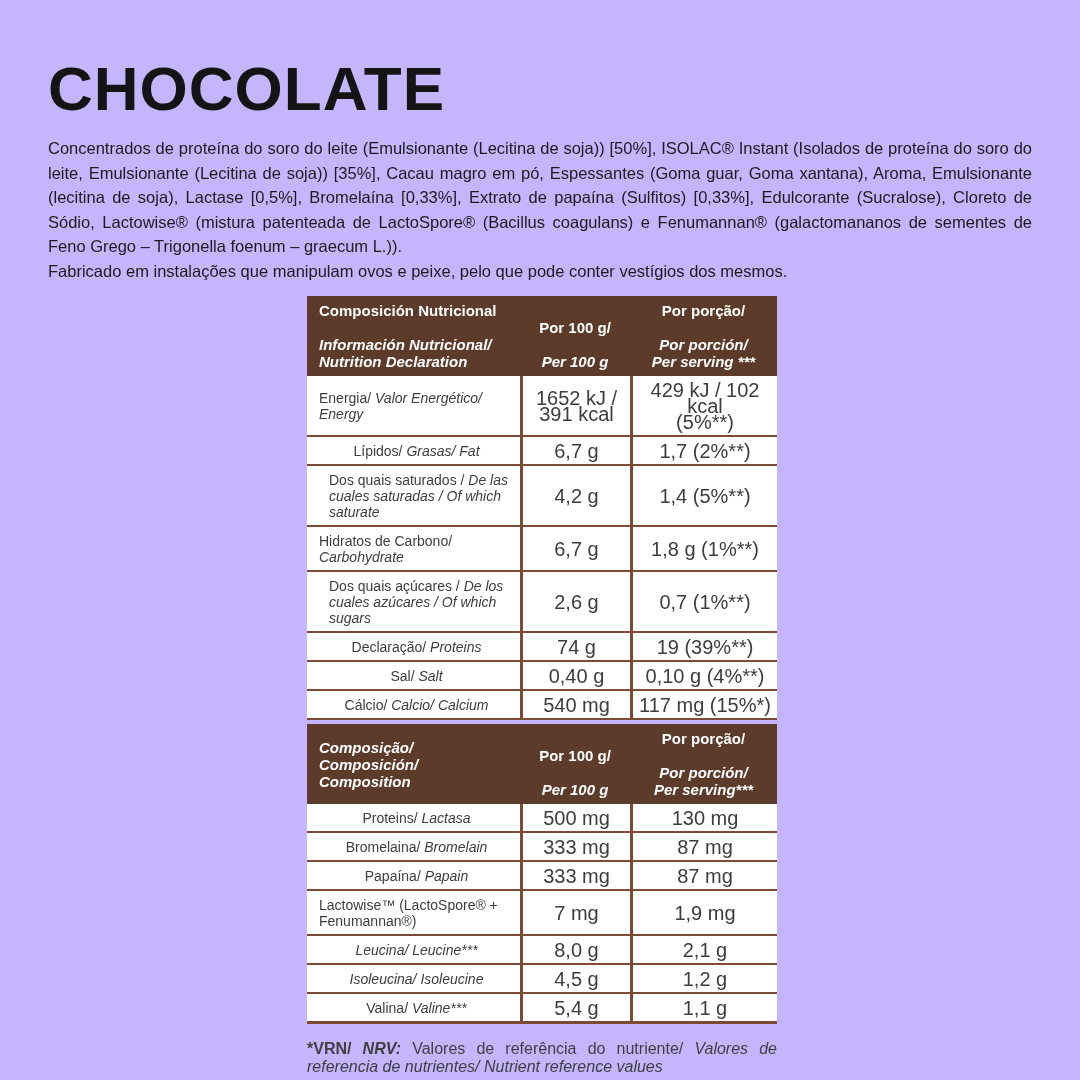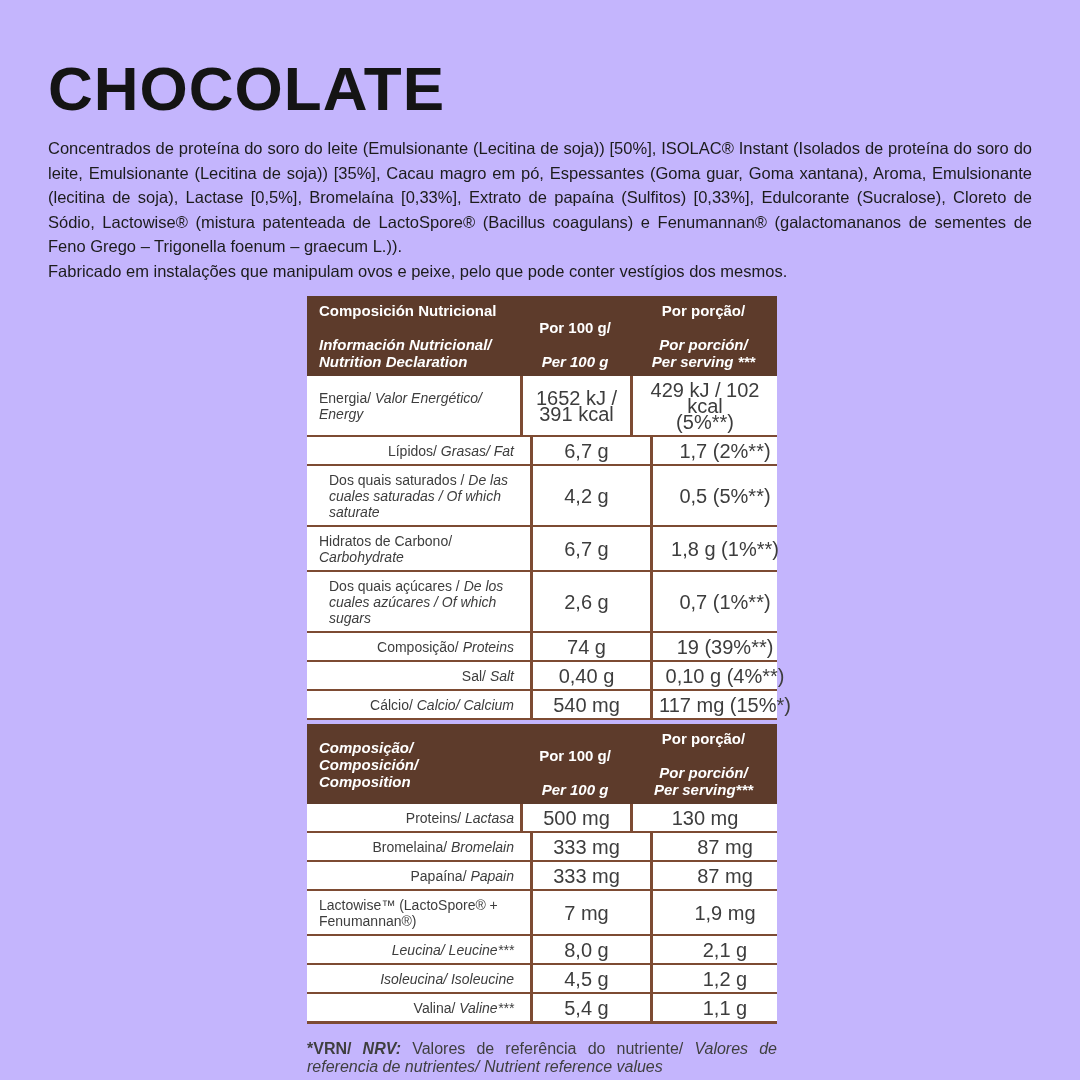--- a/index.html
+++ b/index.html
@@ -25,27 +25,27 @@
   .tsection + .tsection{margin-top:4px;}
   .band{
     display:grid;grid-template-columns:213px 110px 147px;
     background:var(--brown);color:#ffffff;font-weight:700;
     font-size:15px;line-height:17px;
   }
   .band .bc{padding:6px 8px 6px 12px;white-space:pre-line;display:flex;flex-direction:column;justify-content:center;}
   .band .bc2,.band .bc3{text-align:center;padding-left:4px;padding-right:4px;align-items:center;justify-content:flex-end;}
 
   .trow{display:grid;grid-template-columns:213px 110px 147px;background:#fff;}
-  .trow + .trow{border-top:2px solid var(--line);gap:10px;}
+  .trow + .trow{border-top:2px solid var(--line);}
   .tsection .trow:last-child{border-bottom:2px solid var(--line);}
   .tsection:last-child .trow:last-child{border-bottom:3px solid var(--line);}
 
   .lcell{
     padding:5.5px 6px 5.5px 12px;font-size:14px;line-height:16px;color:var(--cell);
-    white-space:pre-line;display:flex;flex-direction:column;justify-content:center;align-items:flex-end;
+    white-space:pre-line;display:flex;flex-direction:column;justify-content:center;align-items:center;
   }
   .lcell.indent{padding-left:22px;}
   .lcell > span{display:inline;}
   .lcell .wrap{display:inline;}
   .vcell{
     border-left:3px solid var(--line);
     display:flex;align-items:center;justify-content:center;text-align:center;
     font-size:20px;line-height:16px;color:var(--cell);padding:5.5px 4px;white-space:pre-line;
   }
 
@@ -89,34 +89,34 @@
 (5%**)</div>
           </div>
           <div class="trow">
             <div class="lcell"><span class="wrap"><span>Lípidos/ </span><span class="it">Grasas/ Fat</span></span></div>
             <div class="vcell">6,7 g</div>
             <div class="vcell">1,7 (2%**)</div>
           </div>
           <div class="trow">
             <div class="lcell indent"><span class="wrap"><span>Dos quais saturados / </span><span class="it">De las cuales saturadas / Of which saturate</span></span></div>
             <div class="vcell">4,2 g</div>
-            <div class="vcell">0,5 (5%**)</div>
+            <div class="vcell">1,4 (5%**)</div>
           </div>
           <div class="trow">
             <div class="lcell"><span class="wrap"><span>Hidratos de Carbono/ </span><span class="it">Carbohydrate</span></span></div>
             <div class="vcell">6,7 g</div>
             <div class="vcell">1,8 g (1%**)</div>
           </div>
           <div class="trow">
             <div class="lcell indent"><span class="wrap"><span>Dos quais açúcares / </span><span class="it">De los cuales azúcares / Of which sugars</span></span></div>
             <div class="vcell">2,6 g</div>
             <div class="vcell">0,7 (1%**)</div>
           </div>
           <div class="trow">
-            <div class="lcell"><span class="wrap"><span>Composição/ </span><span class="it">Proteins</span></span></div>
+            <div class="lcell"><span class="wrap"><span>Declaração/ </span><span class="it">Proteins</span></span></div>
             <div class="vcell">74 g</div>
             <div class="vcell">19 (39%**)</div>
           </div>
           <div class="trow">
             <div class="lcell"><span class="wrap"><span>Sal/ </span><span class="it">Salt</span></span></div>
             <div class="vcell">0,40 g</div>
             <div class="vcell">0,10 g (4%**)</div>
           </div>
           <div class="trow">
             <div class="lcell"><span class="wrap"><span>Cálcio/ </span><span class="it">Calcio/ Calcium</span></span></div>

